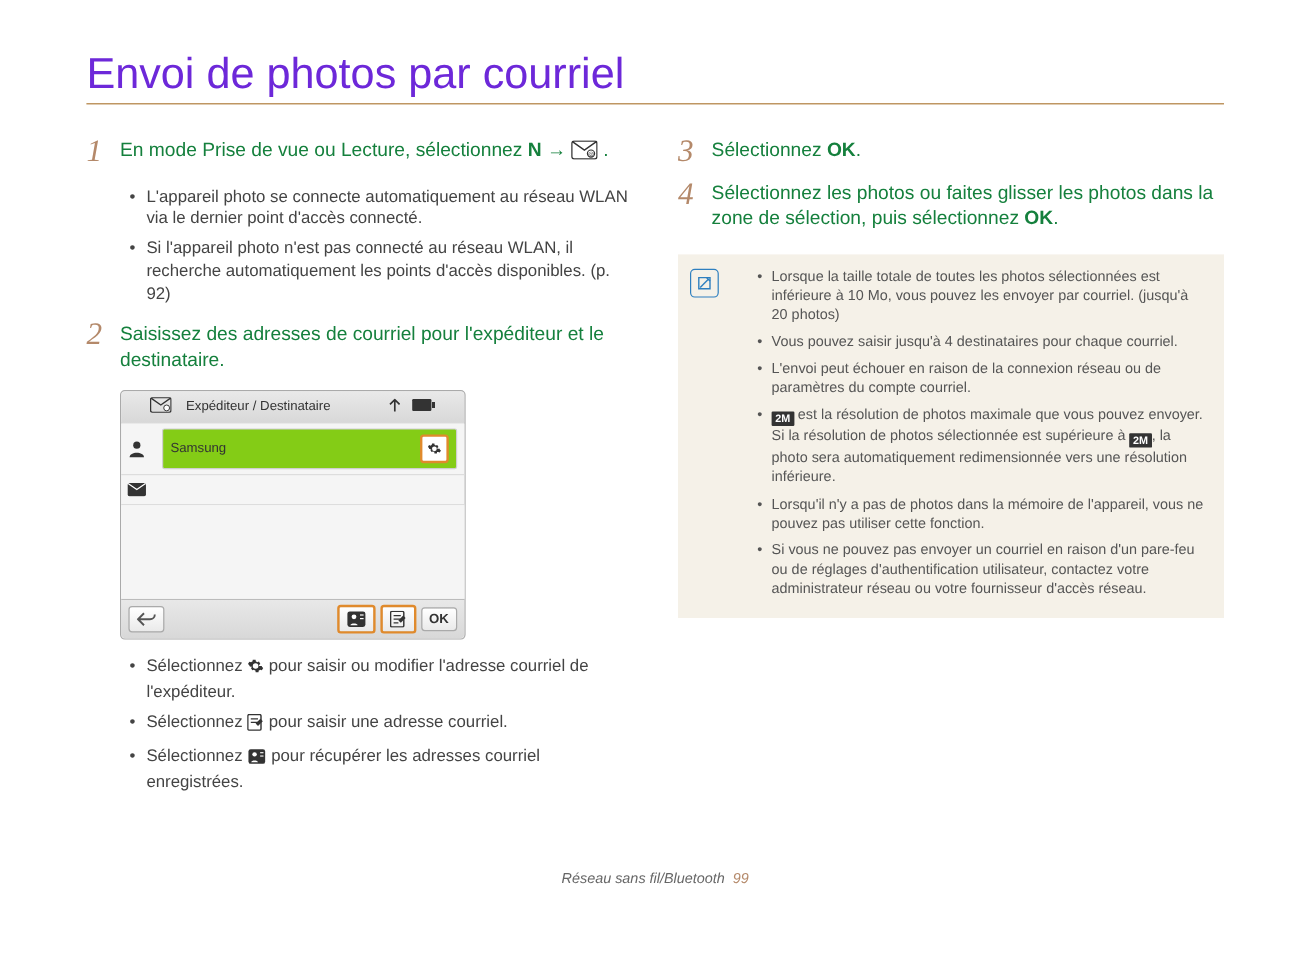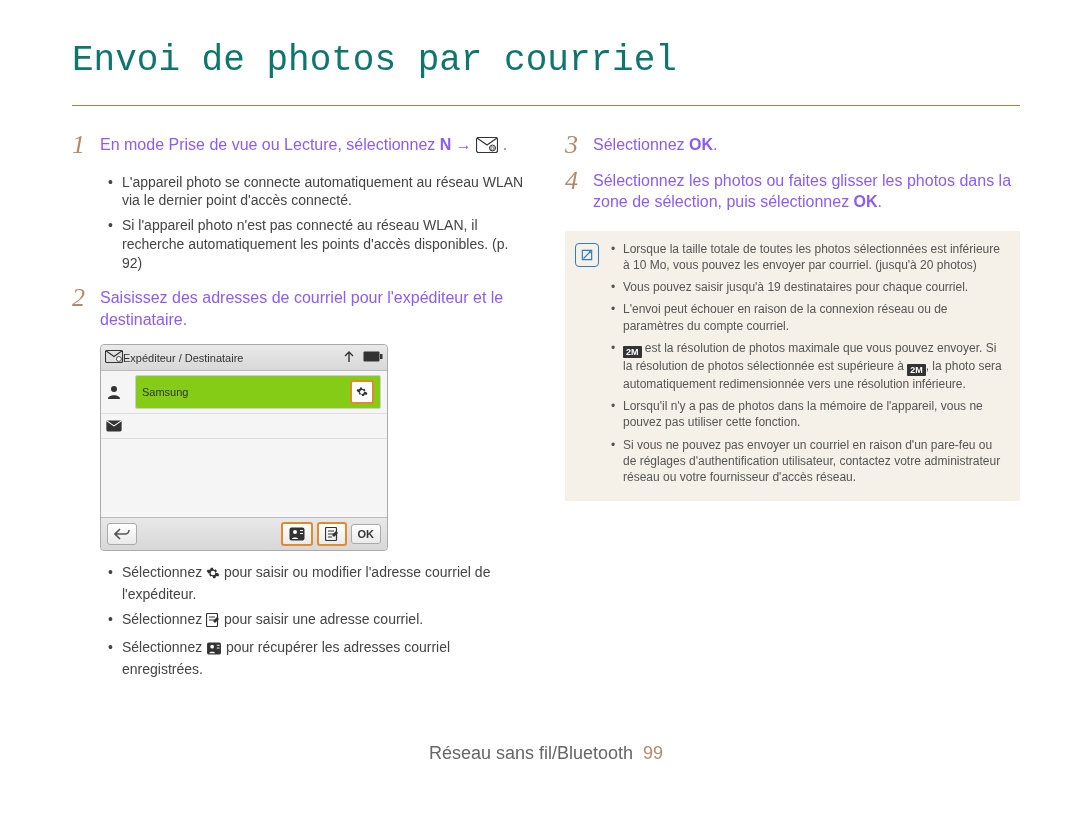--- a/index.html
+++ b/index.html
@@ -10,27 +10,27 @@
     background: #ffffff;
     font-family: Arial, Helvetica, sans-serif;
     color: #333;
   }
   .page {
     box-sizing: border-box;
     padding: 40px 60px 20px 72px;
     width: 1080px;
   }
   .title {
-    color: #0f766e;
+    color: #6d28d9;
     font-size: 36px;
     font-weight: 400;
     border-bottom: 1px solid #b07d3c;
-    padding-bottom: 24px;
+    padding-bottom: 4px;
     margin-bottom: 28px;
-    font-family: Liberation Mono, monospace;
+    font-family: Liberation Sans, sans-serif;
   }
   .columns {
     display: flex;
     gap: 38px;
   }
   .col {
     flex: 1;
   }
   .step {
     position: relative;
@@ -42,21 +42,21 @@
     left: 0;
     top: -4px;
     color: #b4896a;
     font-size: 26px;
     font-style: italic;
     font-family: Georgia, 'Times New Roman', serif;
   }
   .step-text {
     font-size: 16px;
     line-height: 1.35;
-    color: #8b5cf6;
+    color: #15803d;
   }
   .substeps, .notes {
     list-style: none;
     padding: 0;
     margin: 10px 0 14px 36px;
   }
   .substeps li, .notes li {
     position: relative;
     padding-left: 14px;
     font-size: 14px;
@@ -65,21 +65,21 @@
     margin-bottom: 6px;
   }
   .substeps li::before, .notes li::before {
     content: "•";
     position: absolute;
     left: 0;
     color: #444;
   }
   .notebox {
     background: #f5f1e8;
-    padding: 10px 14px 10px 46px;
+    padding: 10px 14px 10px 66px;
     margin-top: 18px;
     position: relative;
     font-size: 12px;
     color: #555;
   }
   .notebox-icon {
     position: absolute;
     left: 10px;
     top: 12px;
     width: 22px;
@@ -112,22 +112,22 @@
     margin: 8px 0 12px 28px;
     width: 286px;
     border: 1px solid #aaa;
     border-radius: 4px;
     background: linear-gradient(#f4f4f4,#e8e8e8);
     font-size: 11px;
   }
   .cam-header {
     display: flex;
     align-items: center;
-    gap: 0;
-    padding: 5px 4px;
+    gap: 12px;
+    padding: 5px 24px;
     background: linear-gradient(#e9e9e9,#d8d8d8);
     border-bottom: 1px solid #bbb;
     border-top-left-radius: 4px;
     border-top-right-radius: 4px;
   }
   .hdr-right { margin-left: auto; display: flex; gap: 8px; align-items:center;}
   .cam-body {
     padding: 0;
     background: #f5f5f5;
   }
@@ -184,23 +184,24 @@
     display:flex;align-items:center;justify-content:center;
   }
   .cam-btn.selected {
     border: 2px solid #e08a2c;
   }
   .cam-footer-right {
     margin-left:auto; display:flex; gap:4px; align-items:center;
   }
   .pager {
     text-align: center;
-    font-size: 18px;
+    font-size: 12px;
     color: #666;
     margin-top: 50px;
+    font-style: italic;
   }
   .pager-num { color: #b4896a; }
   .bold { font-weight: bold; }
   .inline-icon {
     display:inline-block;
     vertical-align:-3px;
   }
 </style>
 </head>
 <body>
@@ -382,21 +383,21 @@
       <div class="notebox">
         <div class="notebox-icon">
           <svg viewBox="0 0 24 24">
               <path fill="none" stroke="#2e7fbf" stroke-width="2" d="M4 4h16v16H4z"></path>
               <path d="M6 18 L18 6" stroke="#2e7fbf" stroke-width="2"></path>
               <path d="M15 4 L20 9" stroke="#2e7fbf" stroke-width="2"></path>
             </svg>
         </div>
         <ul>
           <li>Lorsque la taille totale de toutes les photos sélectionnées est inférieure à 10 Mo, vous pouvez les envoyer par courriel. (jusqu'à 20 photos)</li>
-          <li>Vous pouvez saisir jusqu'à 19 destinataires pour chaque courriel.</li>
+          <li>Vous pouvez saisir jusqu'à 4 destinataires pour chaque courriel.</li>
           <li>L'envoi peut échouer en raison de la connexion réseau ou de paramètres du compte courriel.</li>
           <li>
             <span class="inline-icon" style="background:#333;color:#fff;font-size:9px;padding:0 3px;border-radius:1px;font-weight:bold;">2M</span><span> est la résolution de photos maximale que vous pouvez envoyer. Si la résolution de photos sélectionnée est supérieure à </span><span class="inline-icon" style="background:#333;color:#fff;font-size:9px;padding:0 3px;border-radius:1px;font-weight:bold;">2M</span><span>, la photo sera automatiquement redimensionnée vers une résolution inférieure.</span>
           </li>
           <li>Lorsqu'il n'y a pas de photos dans la mémoire de l'appareil, vous ne pouvez pas utiliser cette fonction.</li>
           <li>Si vous ne pouvez pas envoyer un courriel en raison d'un pare-feu ou de réglages d'authentification utilisateur, contactez votre administrateur réseau ou votre fournisseur d'accès réseau.</li>
         </ul>
       </div>
 
     </div>

